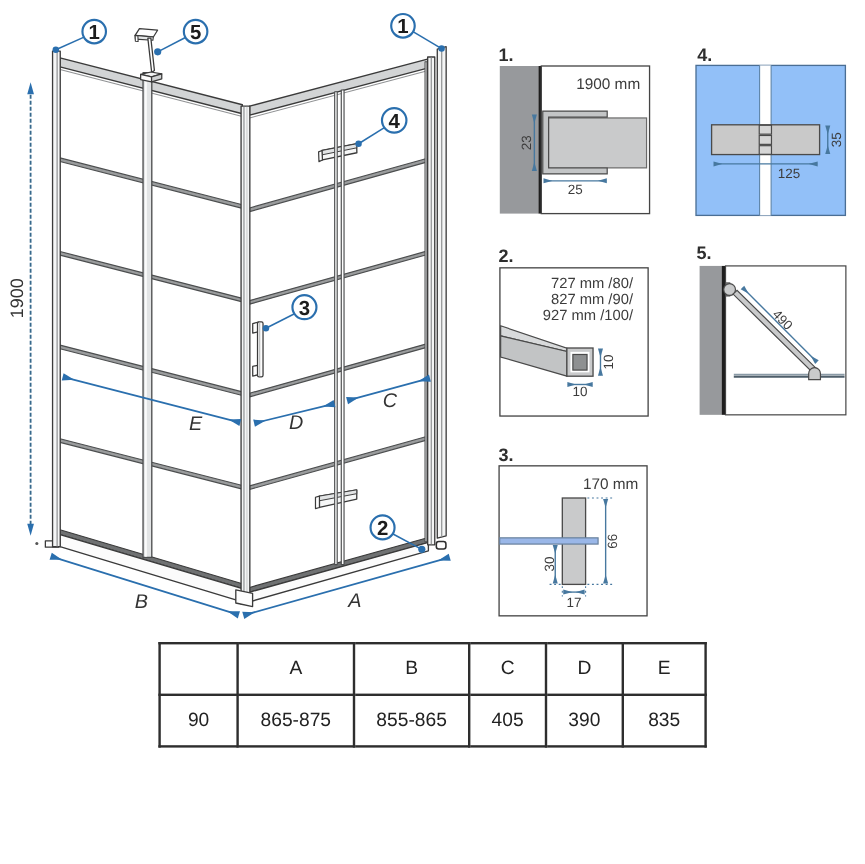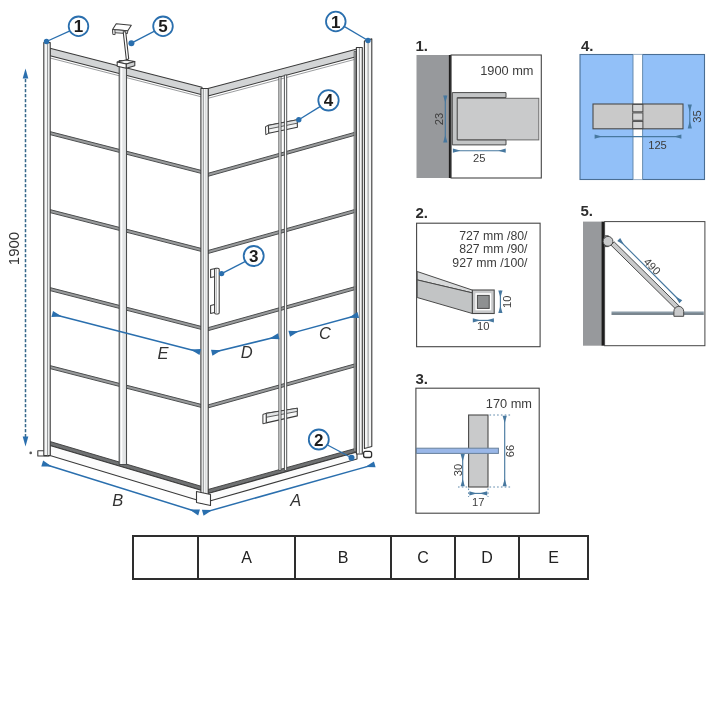--- a/index.html
+++ b/index.html
@@ -324,15 +324,23 @@
       </colgroup>
 <tbody>
         <tr>
           <td></td>
           <td>A</td>
           <td>B</td>
           <td>C</td>
           <td>D</td>
           <td>E</td>
         </tr>
+<tr>
+          <td>90</td>
+          <td>865-875</td>
+          <td>855-865</td>
+          <td>405</td>
+          <td>390</td>
+          <td>835</td>
+        </tr>
 </tbody>
     </table>
 </div>
 
 </body></html>

